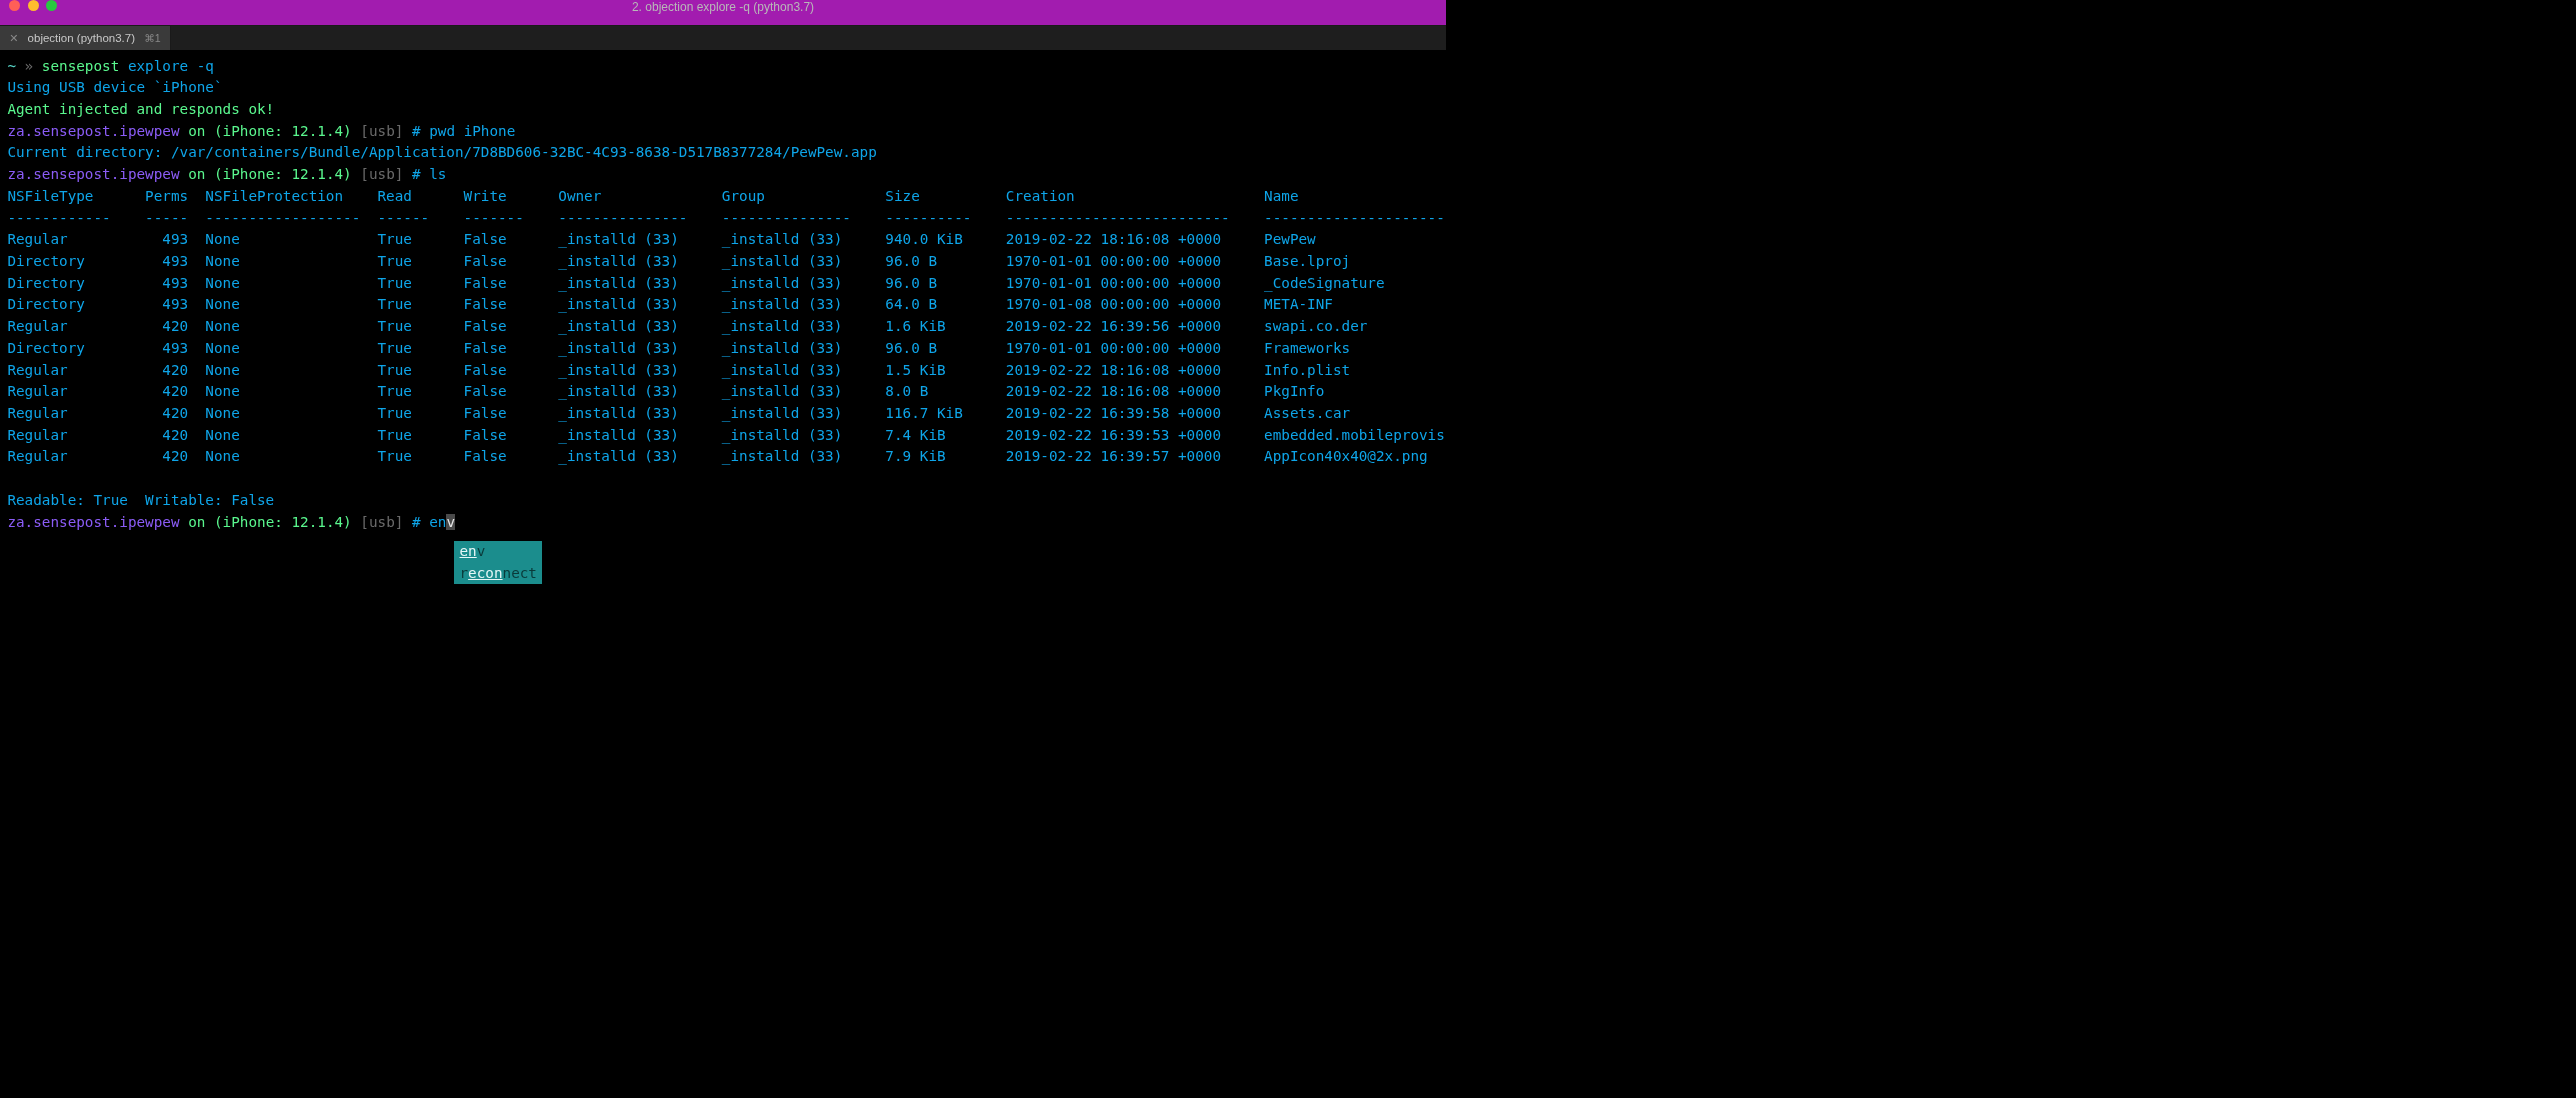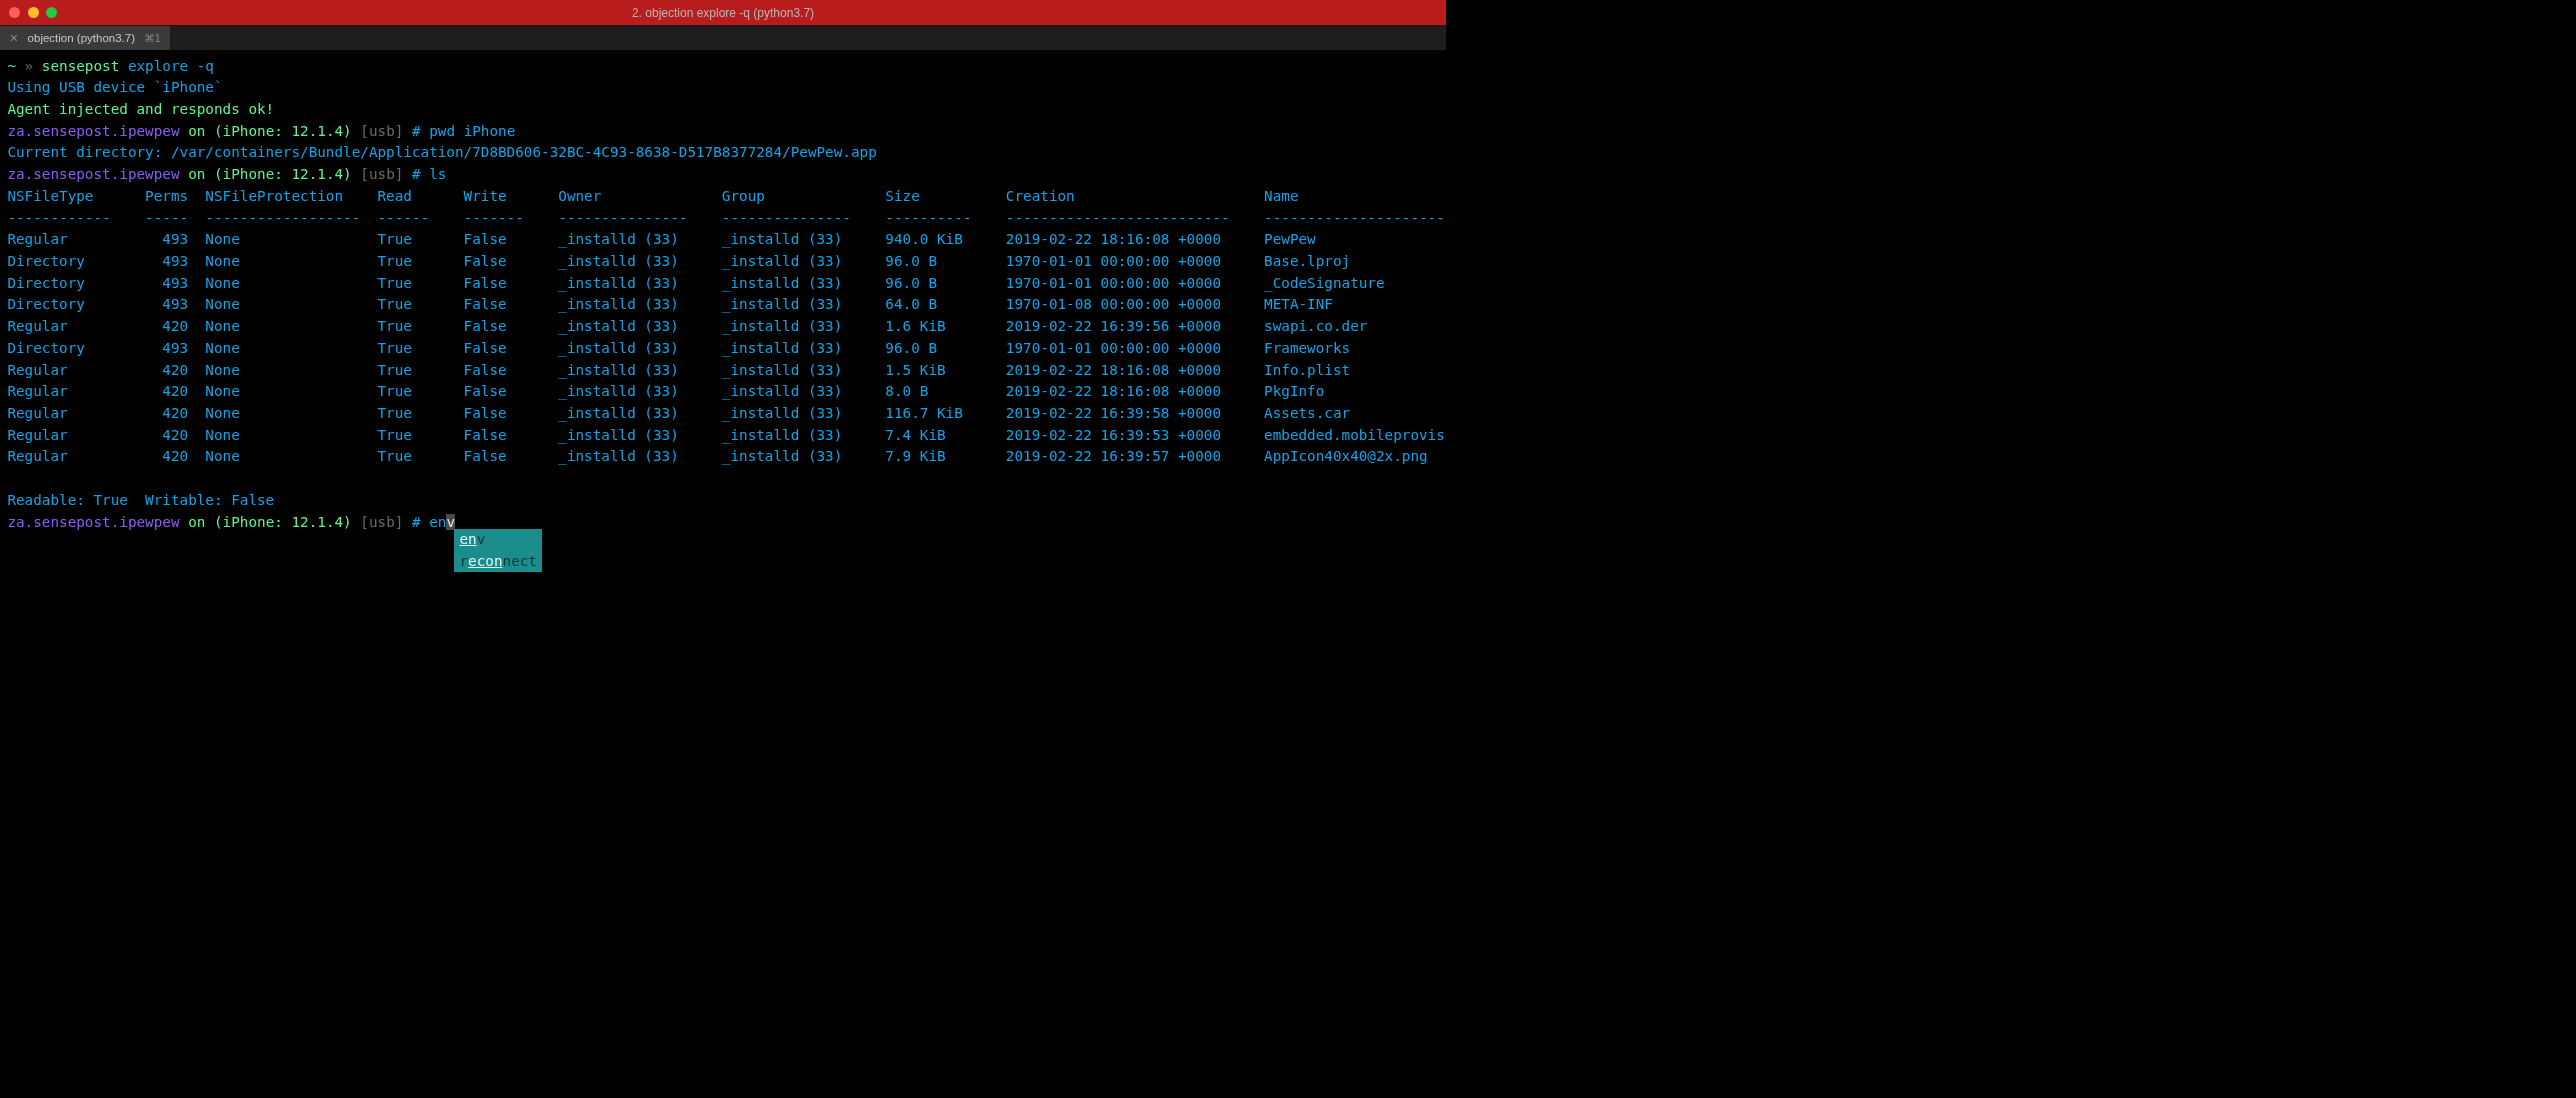--- a/index.html
+++ b/index.html
@@ -8,23 +8,22 @@
     font-family: "Menlo", "Monaco", "Consolas", monospace;
     font-size: 14.3px;
     color: #e8e8e8;
     width: 1446px;
     height: 617px;
     overflow: hidden;
     position: relative;
   }
   .titlebar {
     height: 26px;
-    background: #b91c1c;
+    background: #a21caf;
     display: flex;
-    align-items: center;
     position: relative;
     border-bottom: 0.9px solid #1a1a1a;
   }
   .traffic-lights {
     display: flex;
     gap: 7.4px;
     padding-left: 9.2px;
   }
   .light { width: 11px; height: 11px; border-radius: 50%; }
   .red { background: #ff5f57; }
@@ -129,19 +128,19 @@
 <span class="c-white">Regular           420  None                True      False      _installd (33)     _installd (33)     1.5 KiB       2019-02-22 18:16:08 +0000     Info.plist</span>
 <span class="c-white">Regular           420  None                True      False      _installd (33)     _installd (33)     8.0 B         2019-02-22 18:16:08 +0000     PkgInfo</span>
 <span class="c-white">Regular           420  None                True      False      _installd (33)     _installd (33)     116.7 KiB     2019-02-22 16:39:58 +0000     Assets.car</span>
 <span class="c-white">Regular           420  None                True      False      _installd (33)     _installd (33)     7.4 KiB       2019-02-22 16:39:53 +0000     embedded.mobileprovision</span>
 <span class="c-white">Regular           420  None                True      False      _installd (33)     _installd (33)     7.9 KiB       2019-02-22 16:39:57 +0000     AppIcon40x40@2x.png</span>
 
 <span class="c-white bold">Readable: True  Writable: False</span>
 <span class="c-blue">za.sensepost.ipewpew</span> <span class="c-green">on</span> <span class="c-green bold">(iPhone: 12.1.4)</span> <span class="c-dim">[usb]</span> <span class="c-white"># en</span><span class="c-dim cursor-cell">v</span>
 </div>
 
-<div class="popup" id="popup" style="left: 454px; top: 529px;">
+<div class="popup" id="popup" style="left: 454px; top: 541px;">
   <div class="popup-left" id="popup-left">
       <span class="popup-row"> <span class="hl">en</span>v       </span>
       <span class="popup-row"> r<span class="hl">econ</span>nect </span>
     </div>
 </div>
 
 
 </body></html>

